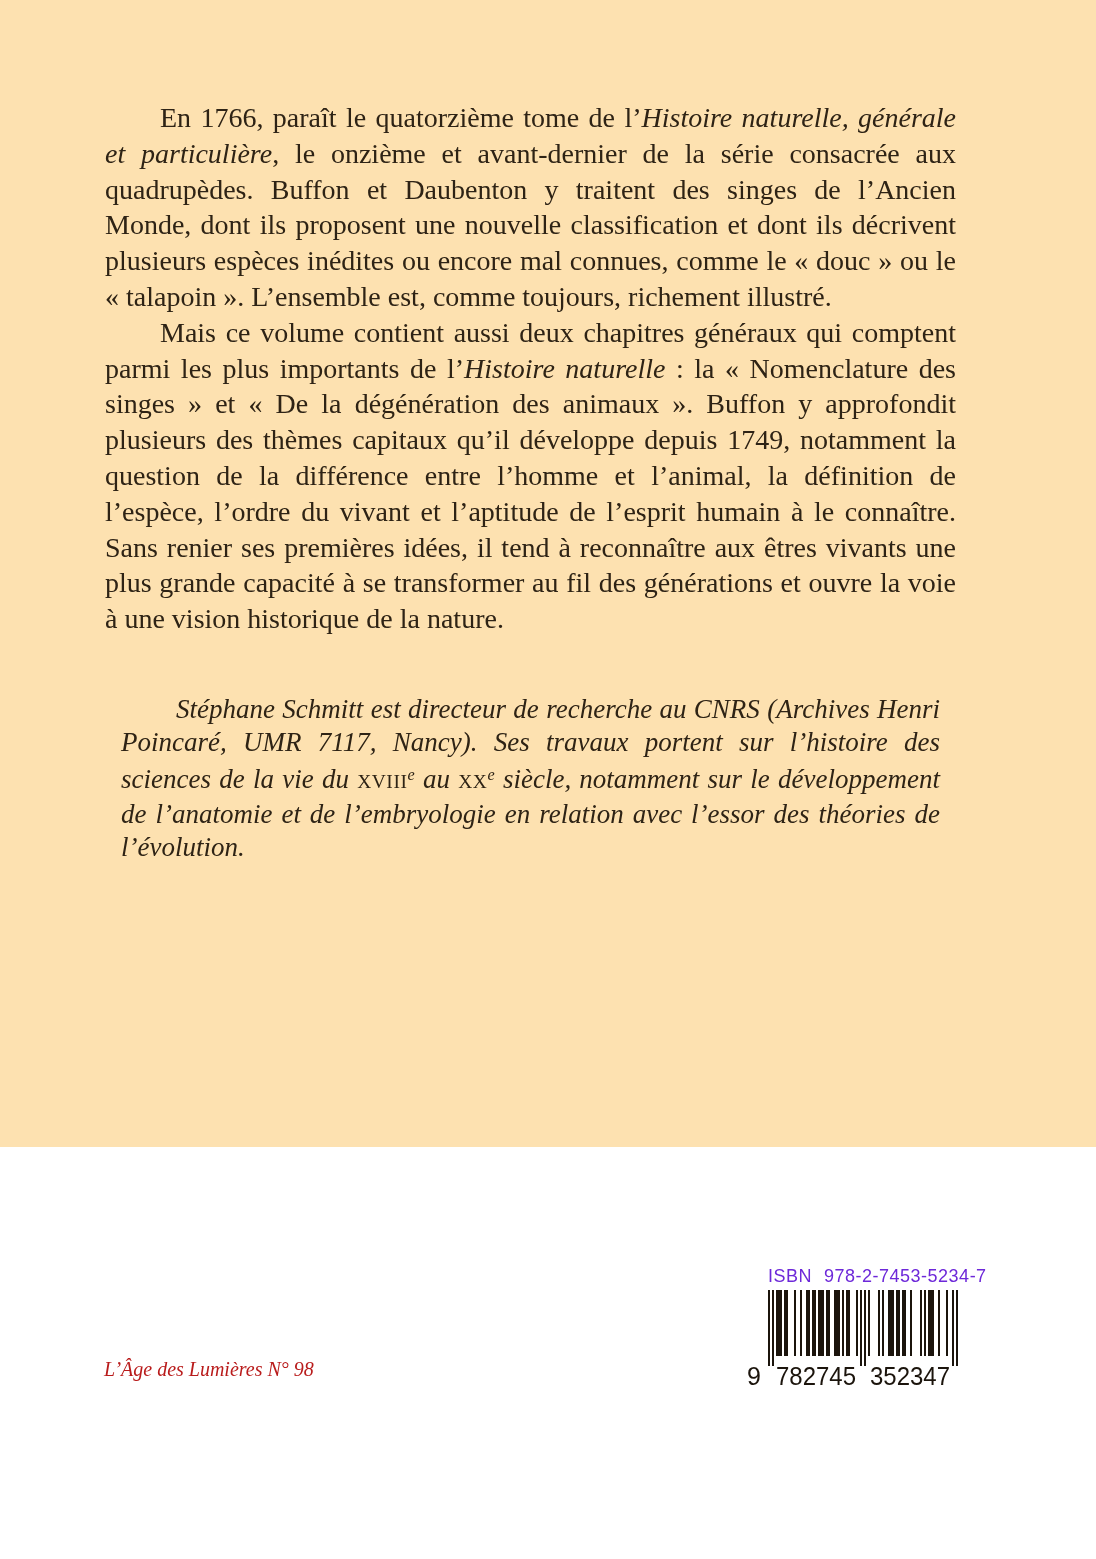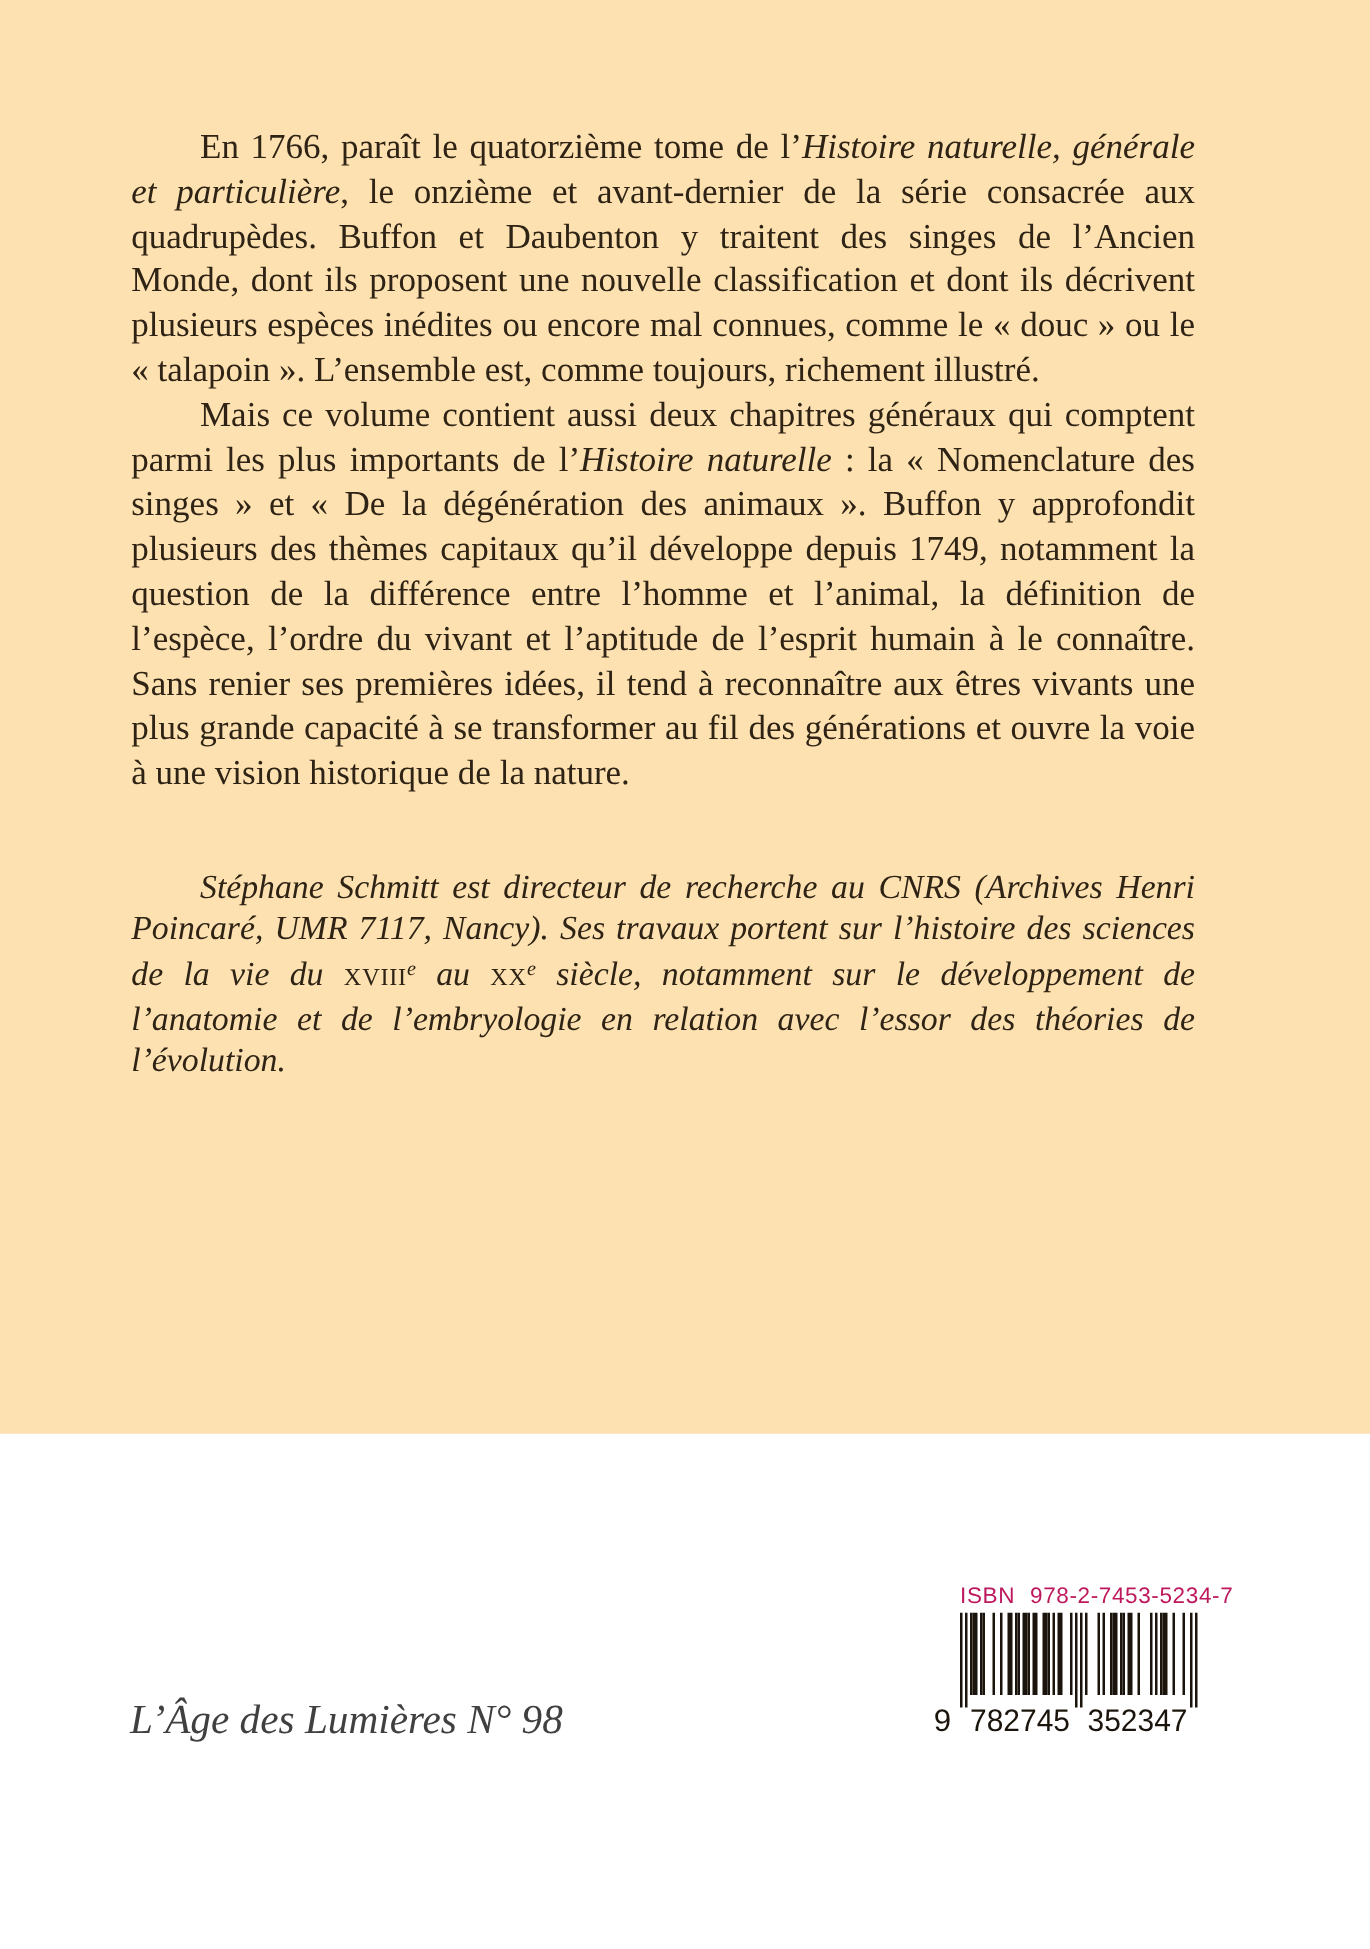--- a/index.html
+++ b/index.html
@@ -33,36 +33,36 @@
     text-indent: 55px;
   }
   .bios {
     margin-top: 56px;
     font-size: 27px;
     line-height: 32.8px;
     font-style: italic;
     text-align: justify;
   }
   .bios p {
-    margin: 0;
+    margin: 16px;
     text-indent: 55px;
   }
   .bios p + p {
     margin-top: 38px;
   }
   .seg-n { font-style: normal; }
   .seg-i { font-style: italic; }
   .seg-sc { font-style: normal; font-size: 0.72em; letter-spacing: 0.03em; }
   .seg-sup { font-style: italic; font-size: 0.6em; vertical-align: 0.5em; }
   .isbn-block {
     position: absolute;
     left: 744px;
     top: 1266px;
     width: 216px;
-    color: #be185d;
+    color: #6d28d9;
   }
   .isbn-line {
     margin: 0 0 3px 24px;
     font-family: "Liberation Sans", "DejaVu Sans", sans-serif;
     font-size: 18px;
     letter-spacing: 0.5px;
     white-space: nowrap;
   }
   .isbn-line .isbn-number { margin-left: 12px; }
   .ean-svg { display: block; }
@@ -70,22 +70,22 @@
   .ean-svg text {
     fill: #1b140c;
     font-family: "Liberation Sans", "DejaVu Sans", sans-serif;
     font-size: 25px;
   }
   .series {
     position: absolute;
     left: 104px;
     top: 1358px;
     font-style: italic;
-    font-size: 33px;
-    color: #404040;
+    font-size: 20px;
+    color: #b91c1c;
   }
 </style>
 </head>
 <body>
 
 <div class="page">
 
   <div class="content">
     <div class="blurb">
       <p><span class="seg-n">En 1766, paraît le quatorzième tome de l’</span><span class="seg-i">Histoire naturelle, générale et particulière</span><span class="seg-n">, le onzième et avant-dernier de la série consacrée aux quadrupèdes. Buffon et Daubenton y traitent des singes de l’Ancien Monde, dont ils proposent une nouvelle classification et dont ils décrivent plusieurs espèces inédites ou encore mal connues, comme le «&nbsp;douc&nbsp;» ou le «&nbsp;talapoin&nbsp;». L’ensemble est, comme toujours, richement illustré.</span></p>

